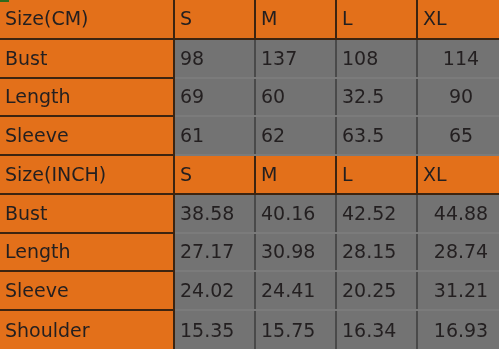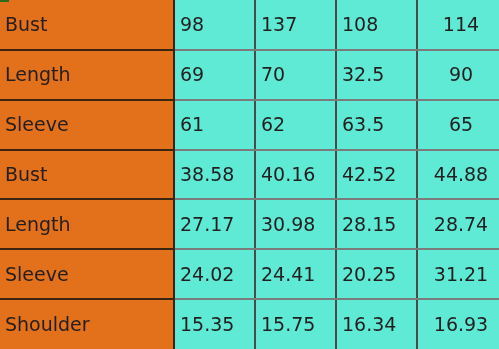--- a/index.html
+++ b/index.html
@@ -52,21 +52,21 @@
   td.orange {
     background: #E3701A;
     color: #231f20;
     border-bottom: 2px solid #3d2410;
     border-right: 2px solid #3d2410;
   }
   td.orange.last-col { border-right: none; }
 
   
   td.white {
-    background: #5eead4;
+    background: #737373;
     color: #231f20;
     border-bottom: 2px solid #7b7b7b;
     border-right: 2px solid #4a4a4a;
   }
   td.white.last-col { border-right: none; text-align: center; }
 
   
   tr.last-row td { border-bottom: none; }
 
   
@@ -87,46 +87,60 @@
   <table>
     <colgroup>
       <col class="c-label">
       <col class="c-s">
       <col class="c-m">
       <col class="c-l">
       <col class="c-xl">
     </colgroup>
     <tbody>
 
+      <tr>
+        <td class="orange">Size(CM)</td>
+        <td class="orange">S</td>
+        <td class="orange">M</td>
+        <td class="orange">L</td>
+        <td class="orange last-col">XL</td>
+      </tr>
 
       <tr>
         <td class="orange">Bust</td>
         <td class="white">98</td>
         <td class="white">137</td>
         <td class="white">108</td>
         <td class="white last-col">114</td>
       </tr>
 
       <tr>
         <td class="orange">Length</td>
         <td class="white">69</td>
-        <td class="white">70</td>
+        <td class="white">60</td>
         <td class="white">32.5</td>
         <td class="white last-col">90</td>
       </tr>
 
       <tr>
         <td class="orange">Sleeve</td>
         <td class="white">61</td>
         <td class="white">62</td>
         <td class="white">63.5</td>
         <td class="white last-col">65</td>
       </tr>
 
 
+      <tr>
+        <td class="orange">Size(INCH)</td>
+        <td class="orange">S</td>
+        <td class="orange">M</td>
+        <td class="orange">L</td>
+        <td class="orange last-col">XL</td>
+      </tr>
 
       <tr>
         <td class="orange">Bust</td>
         <td class="white">38.58</td>
         <td class="white">40.16</td>
         <td class="white">42.52</td>
         <td class="white last-col">44.88</td>
       </tr>
 
       <tr>

